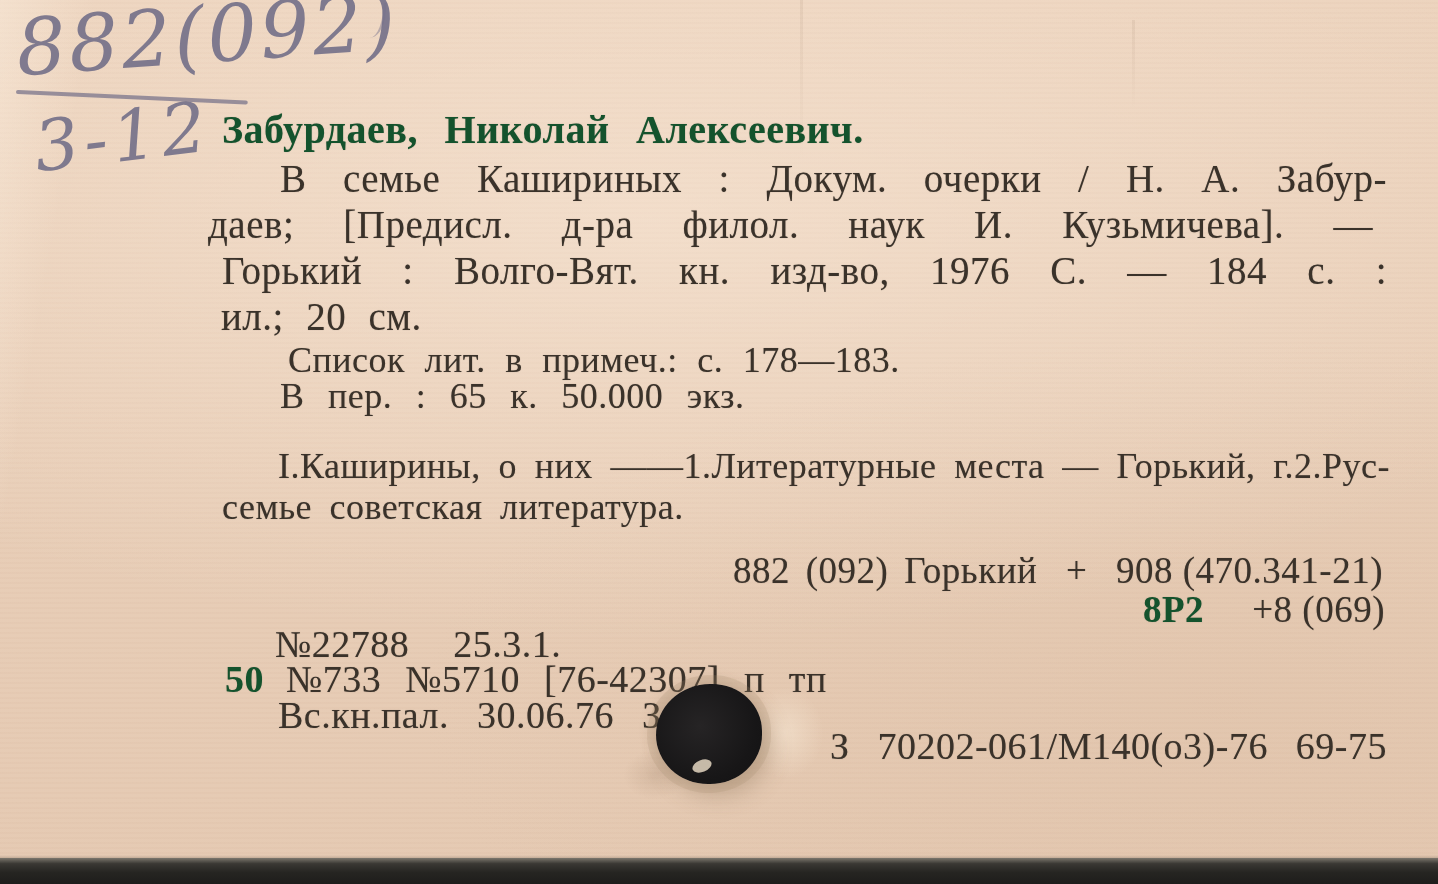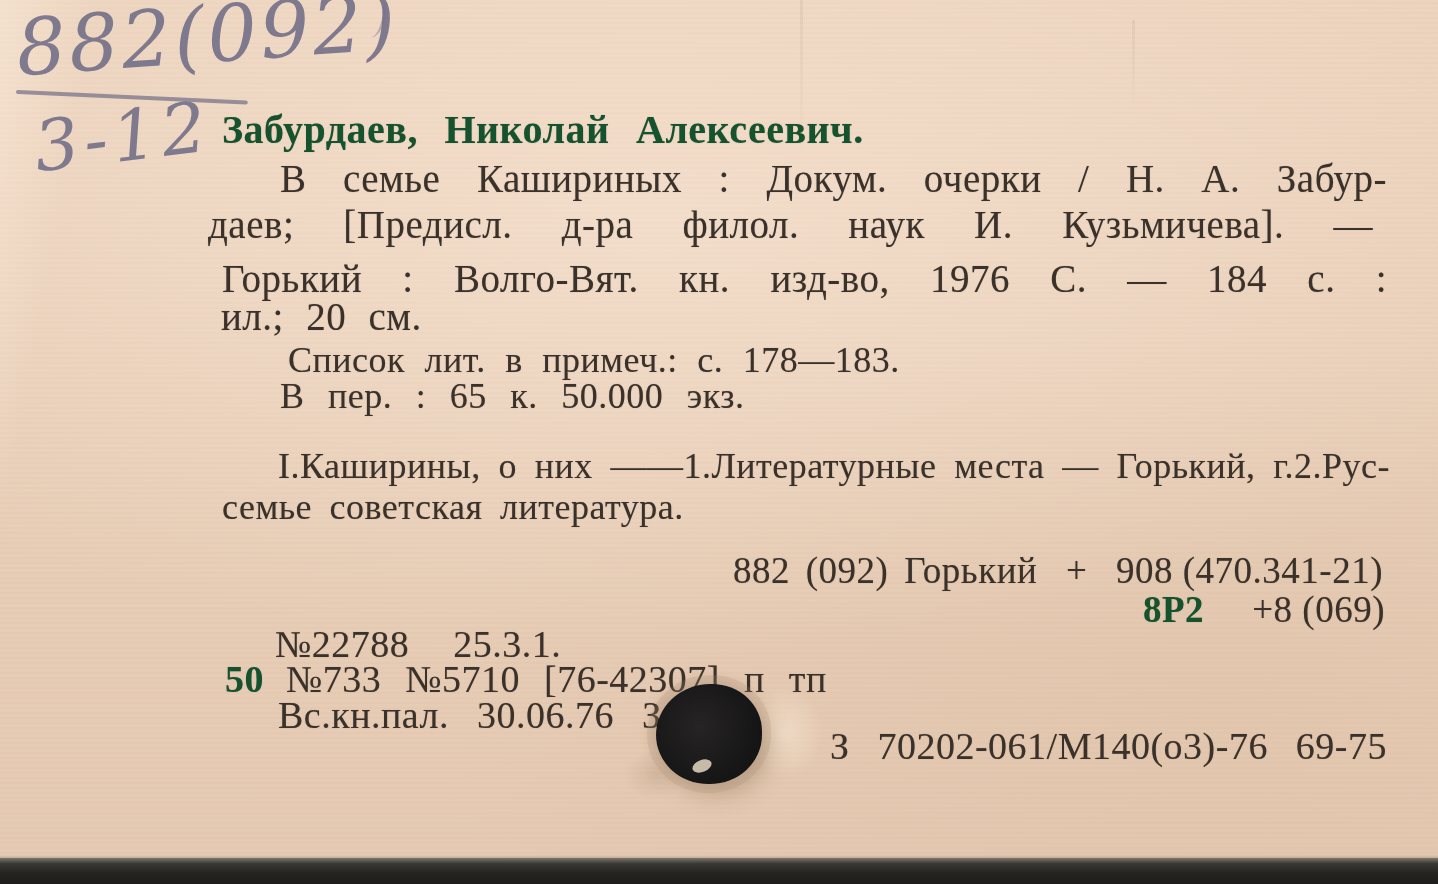--- a/index.html
+++ b/index.html
@@ -96,21 +96,21 @@
 
   <div id="hw-call" class="hand">882(092)</div>
   <div id="hw-underline"></div>
   <div id="hw-author-mark" class="hand">3-12</div>
   <div id="pencil-stroke-top"></div>
 
   <div class="line fs40 bold" style="left:222px; top:108px; word-spacing:16px;">Забурдаев, Николай Алексеевич.</div>
 
   <div class="line fs39 just" style="left:280px; top:158px; width:1107px;">В семье Кашириных : Докум. очерки / Н. А. Забур-</div>
   <div class="line fs39 just" style="left:208px; top:204px; width:1165px;">даев; [Предисл. д-ра филол. наук И. Кузьмичева]. —</div>
-  <div class="line fs39 just" style="left:222px; top:250px; width:1165px;margin-top:8px;">Горький : Волго-Вят. кн. изд-во, 1976 С. — 184 с. :</div>
+  <div class="line fs39 just" style="left:222px; top:250px; width:1165px;">Горький : Волго-Вят. кн. изд-во, 1976 С. — 184 с. :</div>
   <div class="line fs39" style="left:221px; top:296px; word-spacing:12px;text-align:right;">ил.; 20 см.</div>
 
   <div class="line fs36" style="left:288px; top:341px; word-spacing:10px;">Список лит. в примеч.: с. 178—183.</div>
   <div class="line fs36" style="left:280px; top:377px; word-spacing:14px;">В пер. : 65 к. 50.000 экз.</div>
 
   <div class="line fs36 just" style="left:278px; top:447px; width:1112px;">I.Каширины, о них ——1.Литературные места — Горький, г.2.Рус-</div>
   <div class="line fs36" style="left:222px; top:488px; word-spacing:8px;">семье советская литература.</div>
 
   <div class="line fs37 flexrow" style="left:733px; top:551px; width:650px;align-items:flex-end;">
     <span style="word-spacing:6px;">882 (092) Горький</span>

